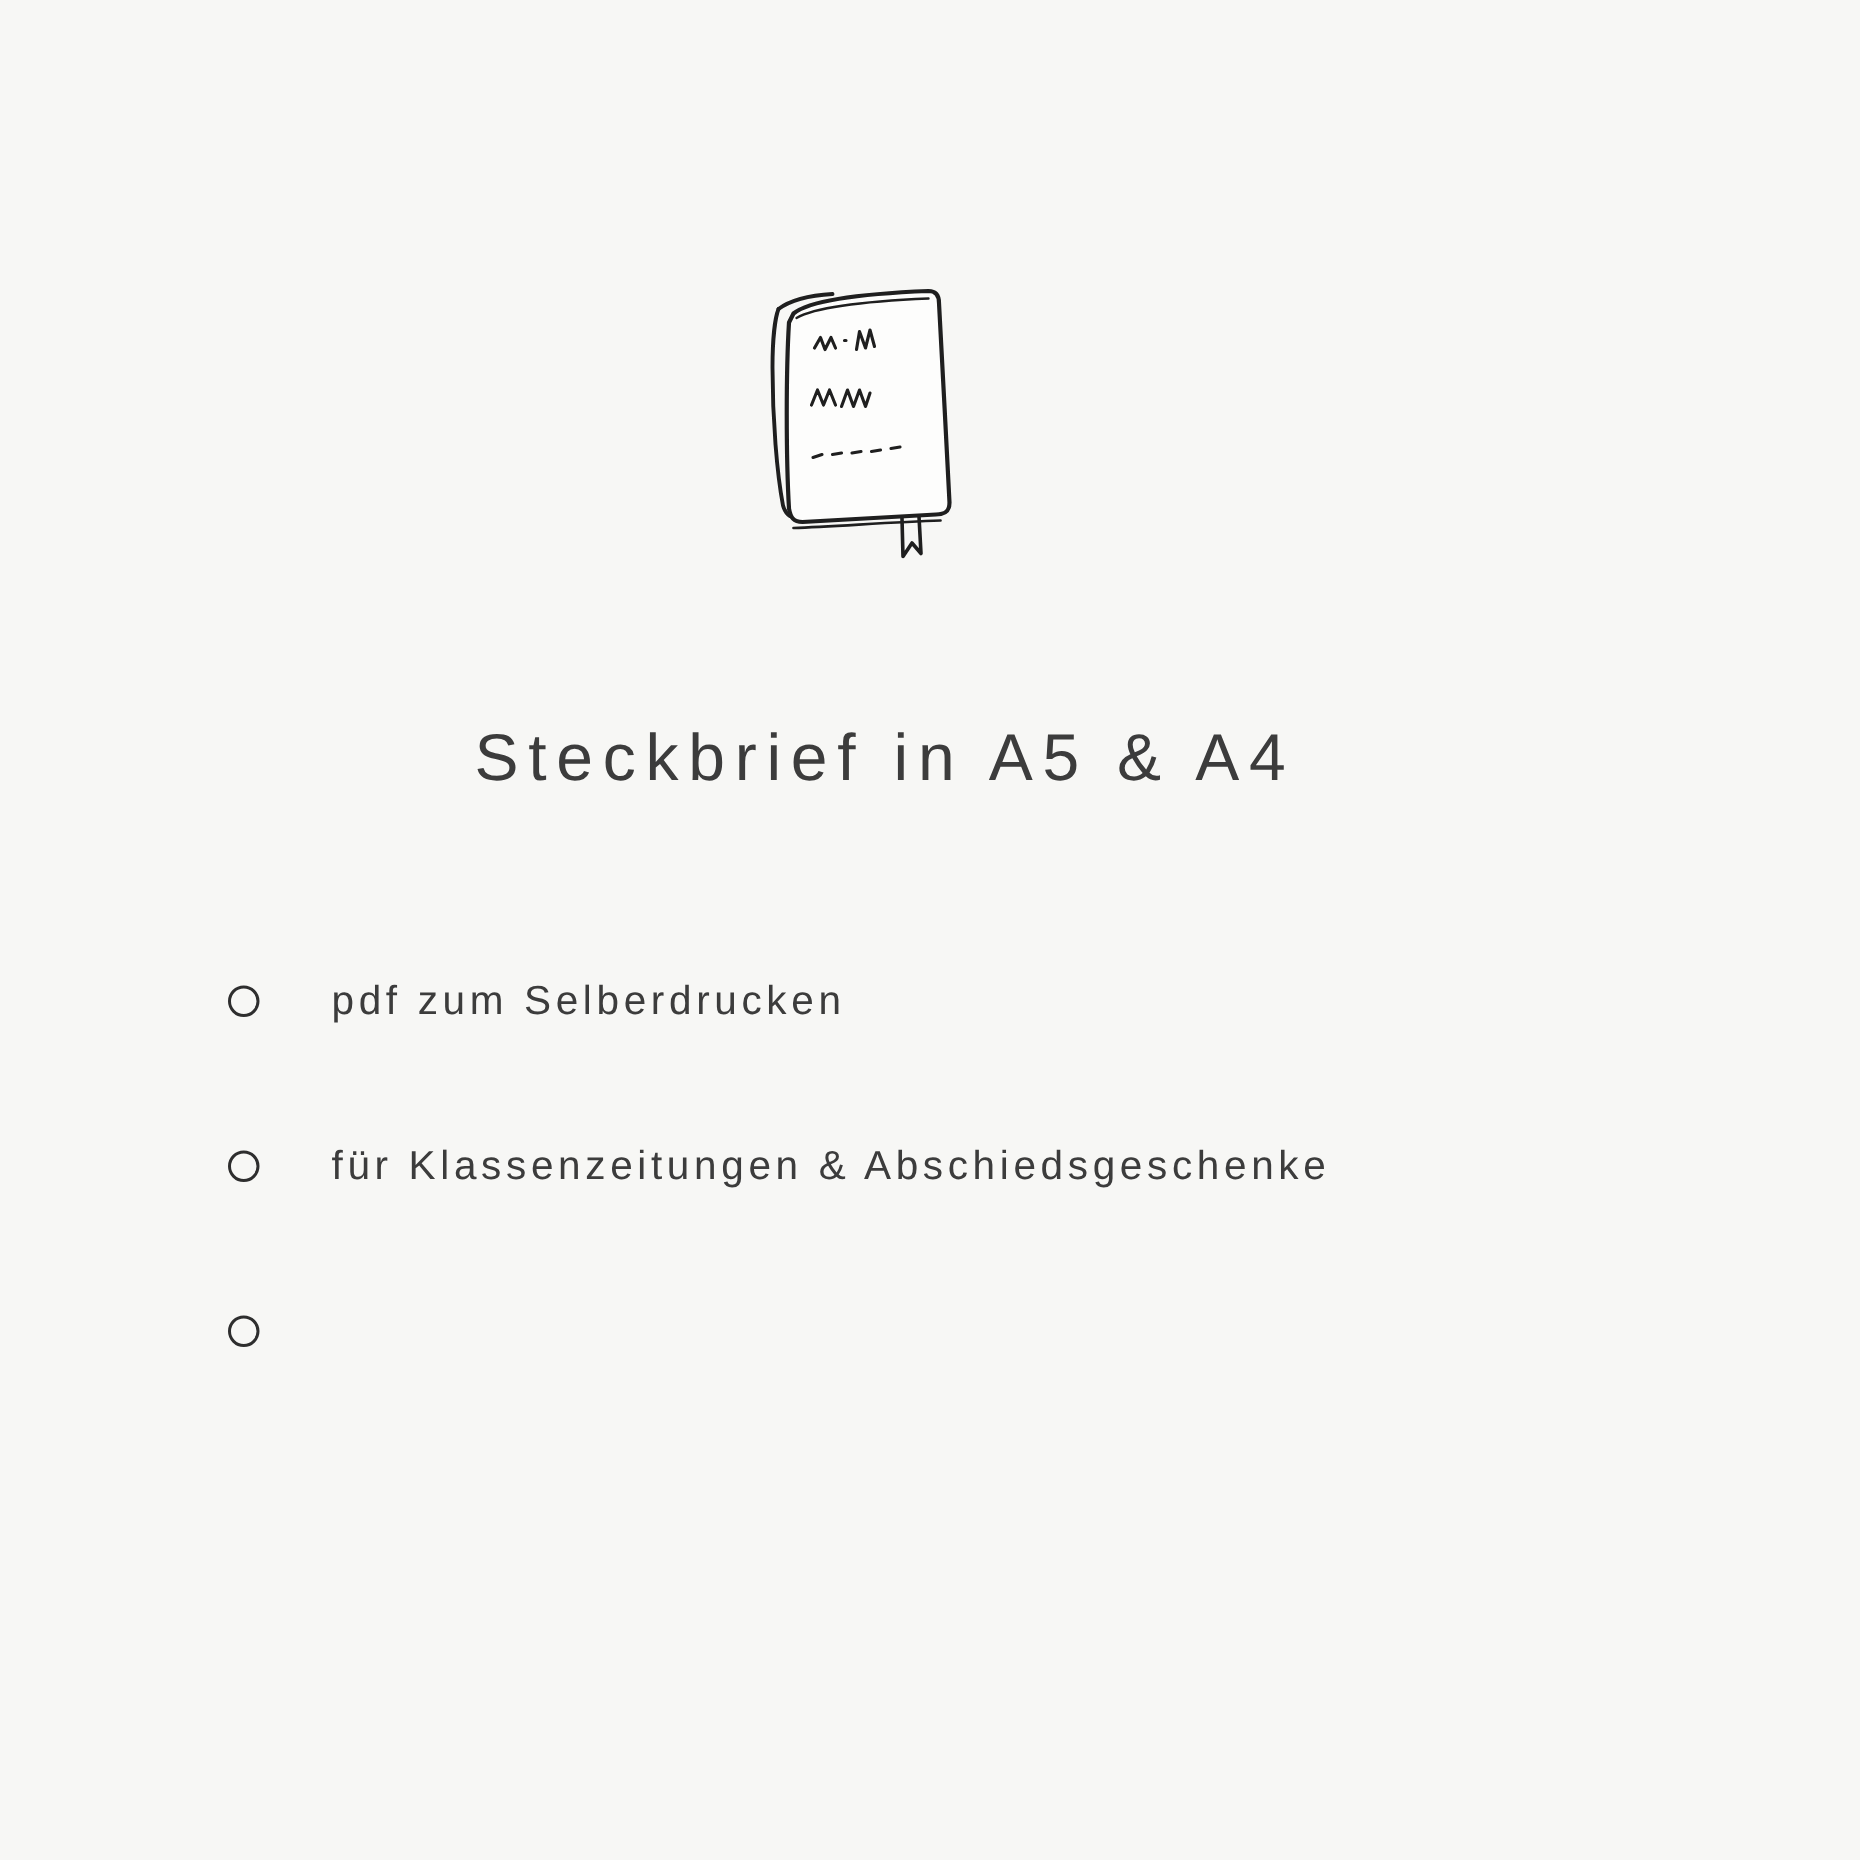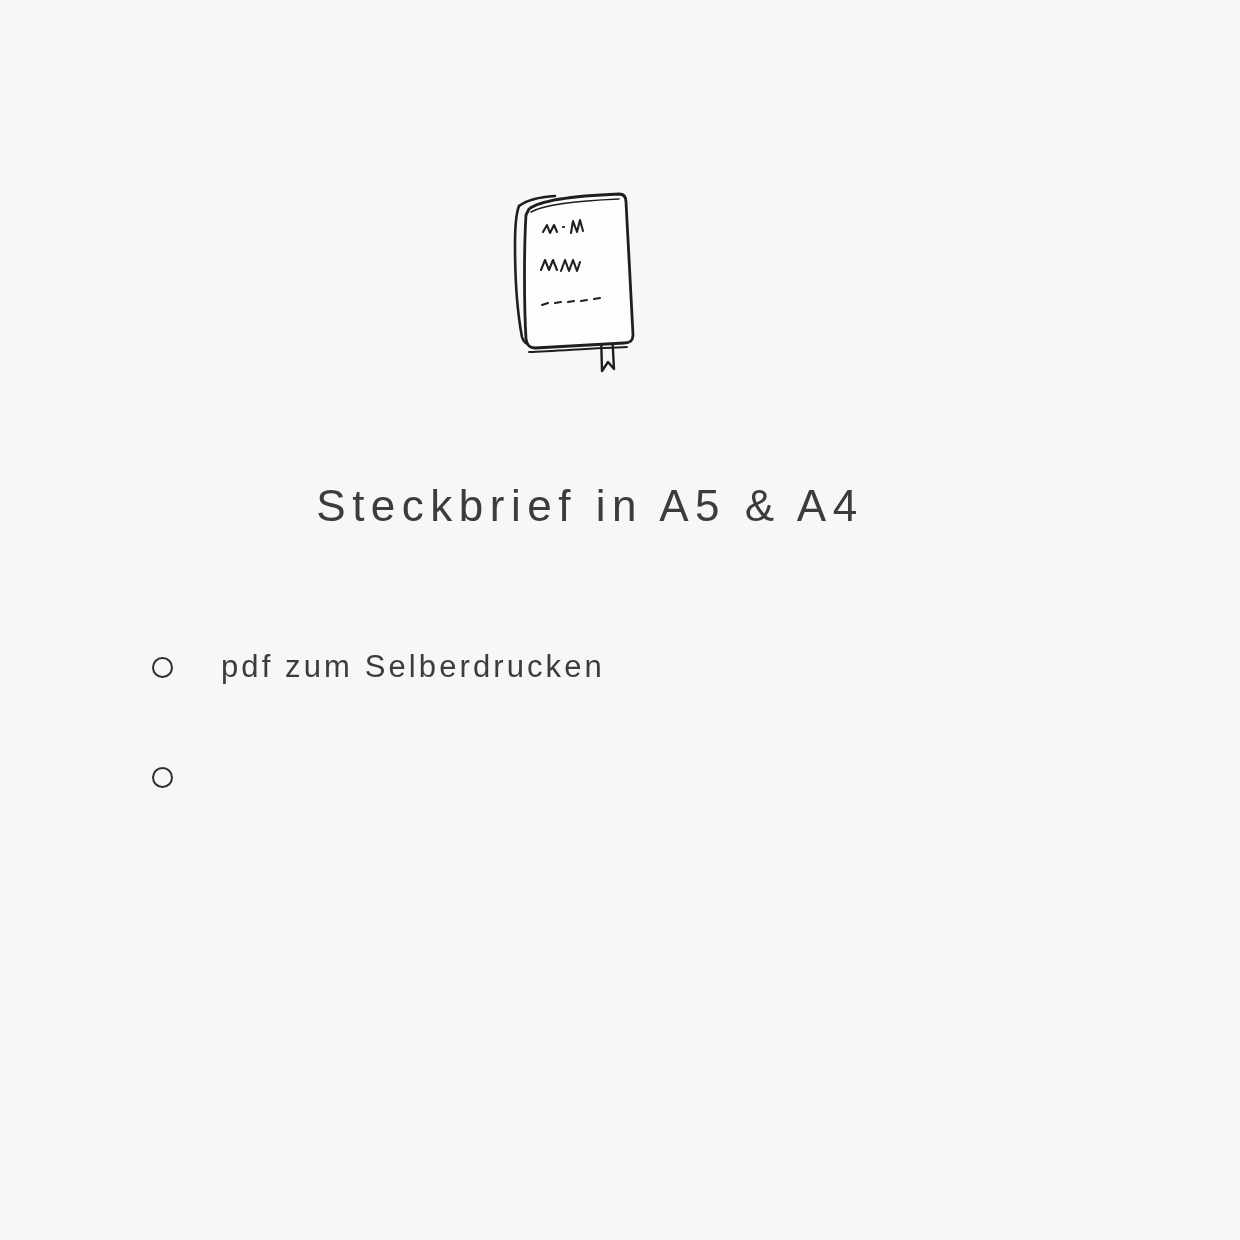--- a/index.html
+++ b/index.html
@@ -70,21 +70,21 @@
   .bullet-icon {
     flex: 0 0 auto;
     width: 21px;
     height: 21px;
     border: 2px solid #2e2e2e;
     border-radius: 50%;
     box-sizing: border-box;
     margin-right: 48px;
   }
   .feature-text {
-    font-size: 31px;
+    font-size: 27px;
     letter-spacing: 3.1px;
     color: #3c3c3c;
     white-space: nowrap;
   }
 </style>
 </head>
 <body>
 
 <div class="page">
 
@@ -112,16 +112,20 @@
 
   <h1 class="title">Steckbrief in A5 &amp; A4</h1>
 
   <ul class="feature-list">
     <li class="feature-item">
       <span class="bullet-icon"></span>
       <span class="feature-text">pdf zum Selberdrucken</span>
     </li>
     <li class="feature-item">
       <span class="bullet-icon"></span>
+      <span class="feature-text">für Klassenzeitungen &amp; Abschiedsgeschenke</span>
+    </li>
+    <li class="feature-item">
+      <span class="bullet-icon"></span>
     </li>
   </ul>
 
 </div>
 
 </body></html>

